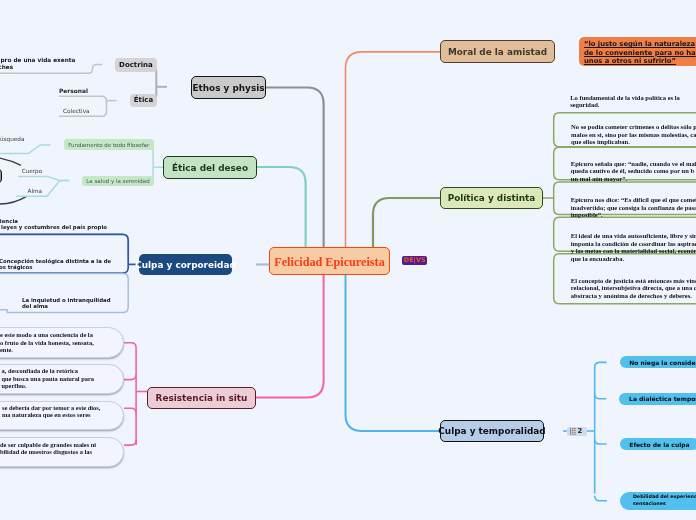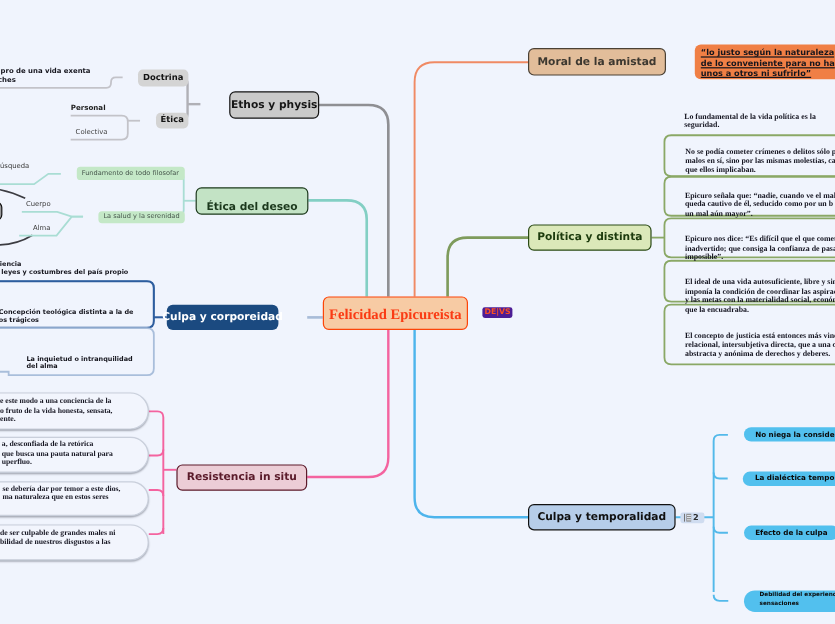--- a/index.html
+++ b/index.html
@@ -213,32 +213,32 @@
 </div>
 <div class="pill blue-pill" style="left:606.9px;top:491.6px;height:18.2px;border-radius:9.1px;font-size:4.8px;
             line-height:6.3px;padding:0 13px;white-space:pre;">
   <span>Debilidad del experiencialis
 sensaciones</span>
 </div>
 
 <div class="node branch" id="n-ethos" style="left:167px;top:76px;width:75px;height:23px;margin-left:24px;">
   <span>Ethos y physis</span>
 </div>
-<div class="node branch" id="n-etica" style="left:163px;top:156px;width:94px;height:23px;align-items:flex-end;">
+<div class="node branch" id="n-etica" style="left:163px;top:156px;width:94px;height:23px;">
   <span>Ética del deseo</span>
 </div>
 <div class="node branch" id="n-culpacorp" style="left:139px;top:254px;width:93px;height:21px;">
   <span>Culpa y corporeidad</span>
 </div>
 <div class="node branch" id="n-resistencia" style="left:147px;top:387px;width:109px;height:22px;">
   <span>Resistencia in situ</span>
 </div>
 <div class="node branch" id="n-moral" style="left:440px;top:40px;width:115px;height:23px;">
   <span>Moral de la amistad</span>
 </div>
 <div class="node branch" id="n-politica" style="left:440px;top:187px;width:103px;height:22px;">
   <span>Política y distinta</span>
 </div>
-<div class="node branch" id="n-culpatemp" style="left:440px;top:420px;width:123px;height:22px;">
+<div class="node branch" id="n-culpatemp" style="left:440px;top:420px;width:104px;height:22px;">
   <span>Culpa y temporalidad</span>
 </div>
 
 </div>
 
 </body></html>

